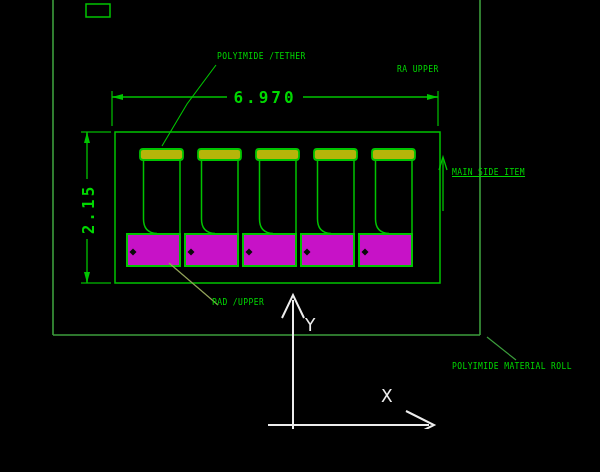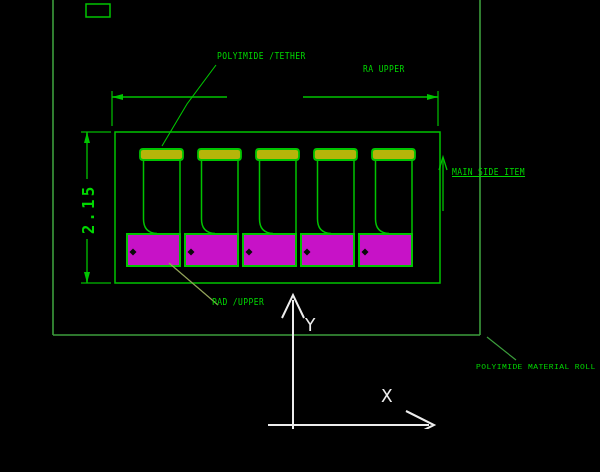--- a/index.html
+++ b/index.html
@@ -96,27 +96,28 @@
       <rect x="127" y="234" width="53" height="32" fill="#C712C7" stroke="#00C400" stroke-width="2"></rect>
       <rect x="140" y="149" width="43" height="11" rx="3" fill="#B5B50A" stroke="#00C400" stroke-width="1.8"></rect>
       <line x1="180" y1="160" x2="180" y2="233" stroke="#00C400" stroke-width="1.5"></line>
       <path d="M 143.5 160 L 143.5 219 Q 143.5 233 157 233.5" fill="none" stroke="#00C400" stroke-width="1.5"></path>
       <polygon points="133,248.5 136.5,252 133,255.5 129.5,252" fill="#0A0A0A"></polygon>
     </g>
     </svg>
 
   <div class="cadlabel" style="left:217px;top:52px;">POLYIMIDE /TETHER</div>
 
-  <div class="cadlabel" style="left:319px;top:65px;padding-left:44px;">RA UPPER</div>
+  <div class="cadlabel" style="left:353px;top:65px;padding-left:44px;">RA UPPER</div>
 
   <div class="cadlabel" style="left:452px;top:168px;text-decoration:underline;">MAIN SIDE ITEM</div>
 
   <div class="cadlabel" style="left:212px;top:298px;">PAD /UPPER</div>
 
-  <div class="cadlabel" style="left:476px;top:362px;font-family:Liberation Mono, monospace;">POLYIMIDE MATERIAL ROLL</div>
+  <div class="cadlabel" style="left:452px;top:362px;">POLYIMIDE MATERIAL ROLL</div>
 
+  <div class="dimtext" style="left:265px;top:97px;transform:translate(-50%,-50%);">6.970</div>
 
   <div class="dimtext" style="left:88px;top:209px;transform:translate(-50%,-50%) rotate(-90deg);">2.15</div>
 
   <div class="axislabel" style="left:305px;top:315px;">Y</div>
 
   <div class="axislabel" style="left:381px;top:386px;">X</div>
 </div>
 
 </body></html>

